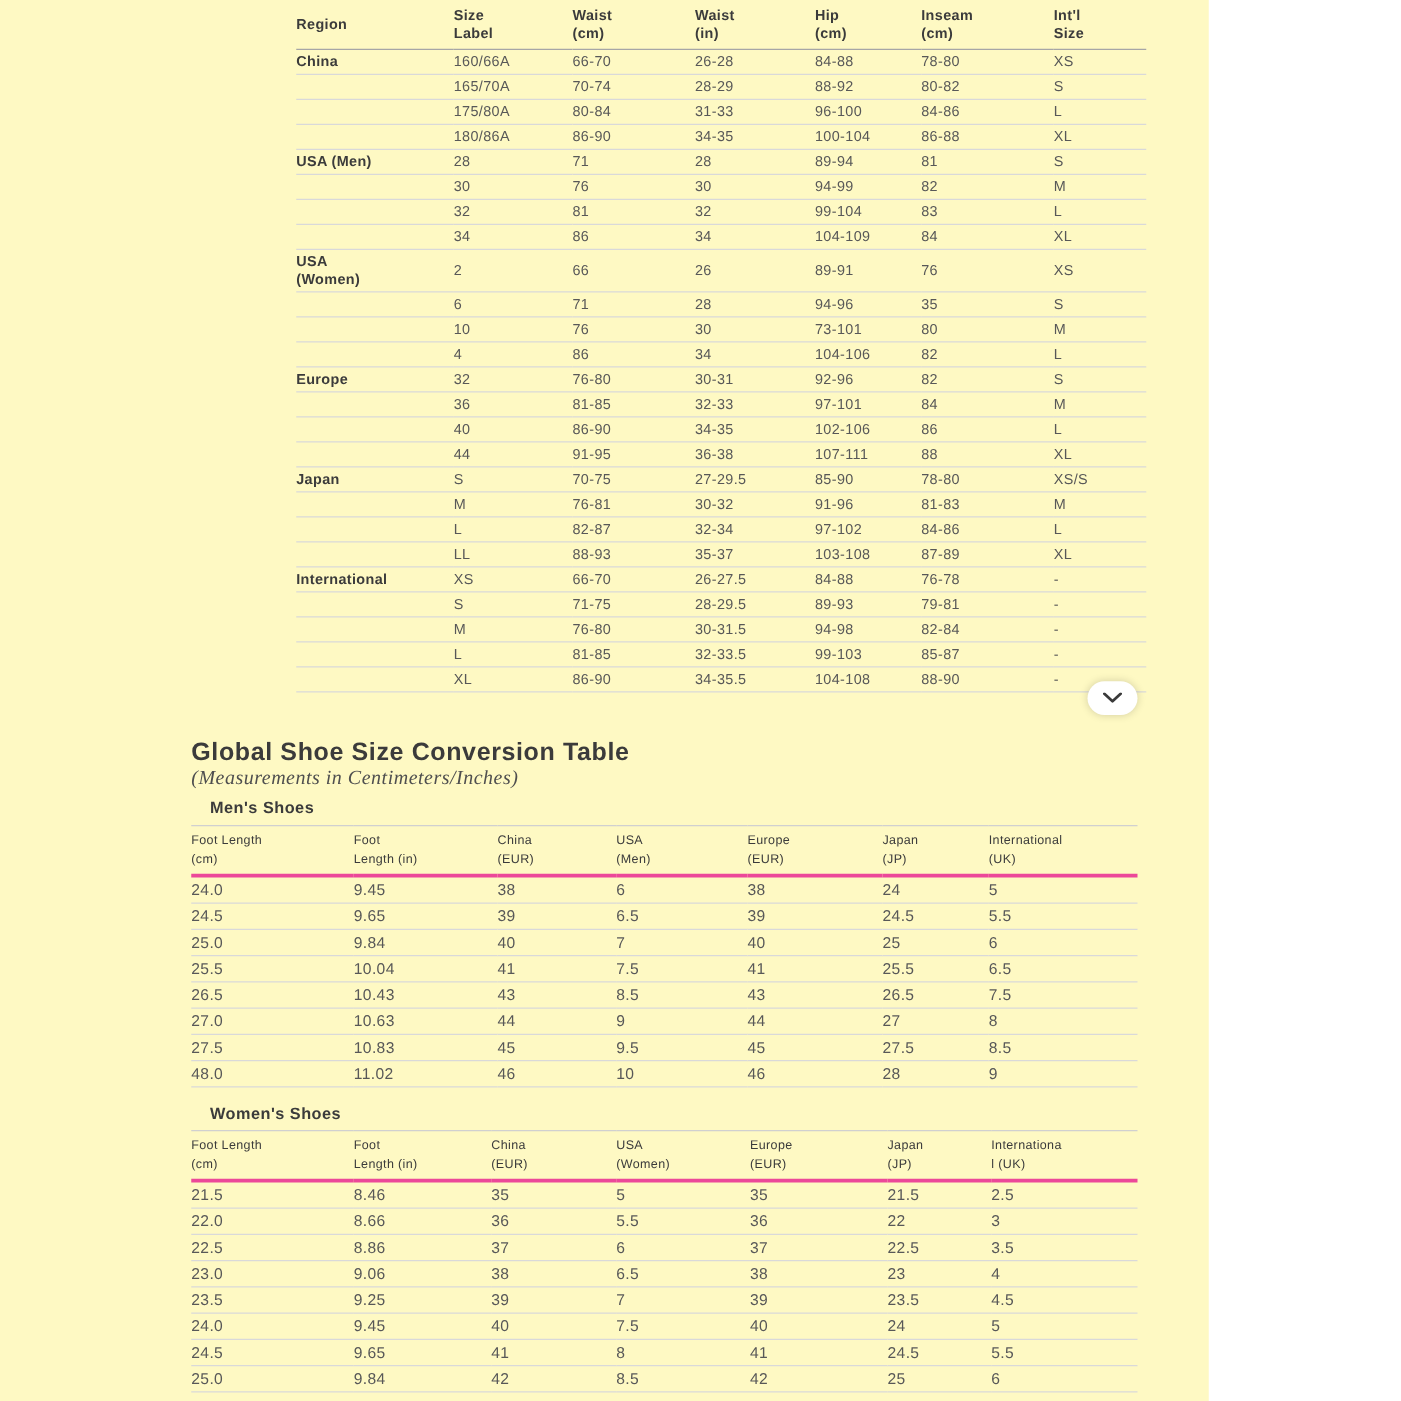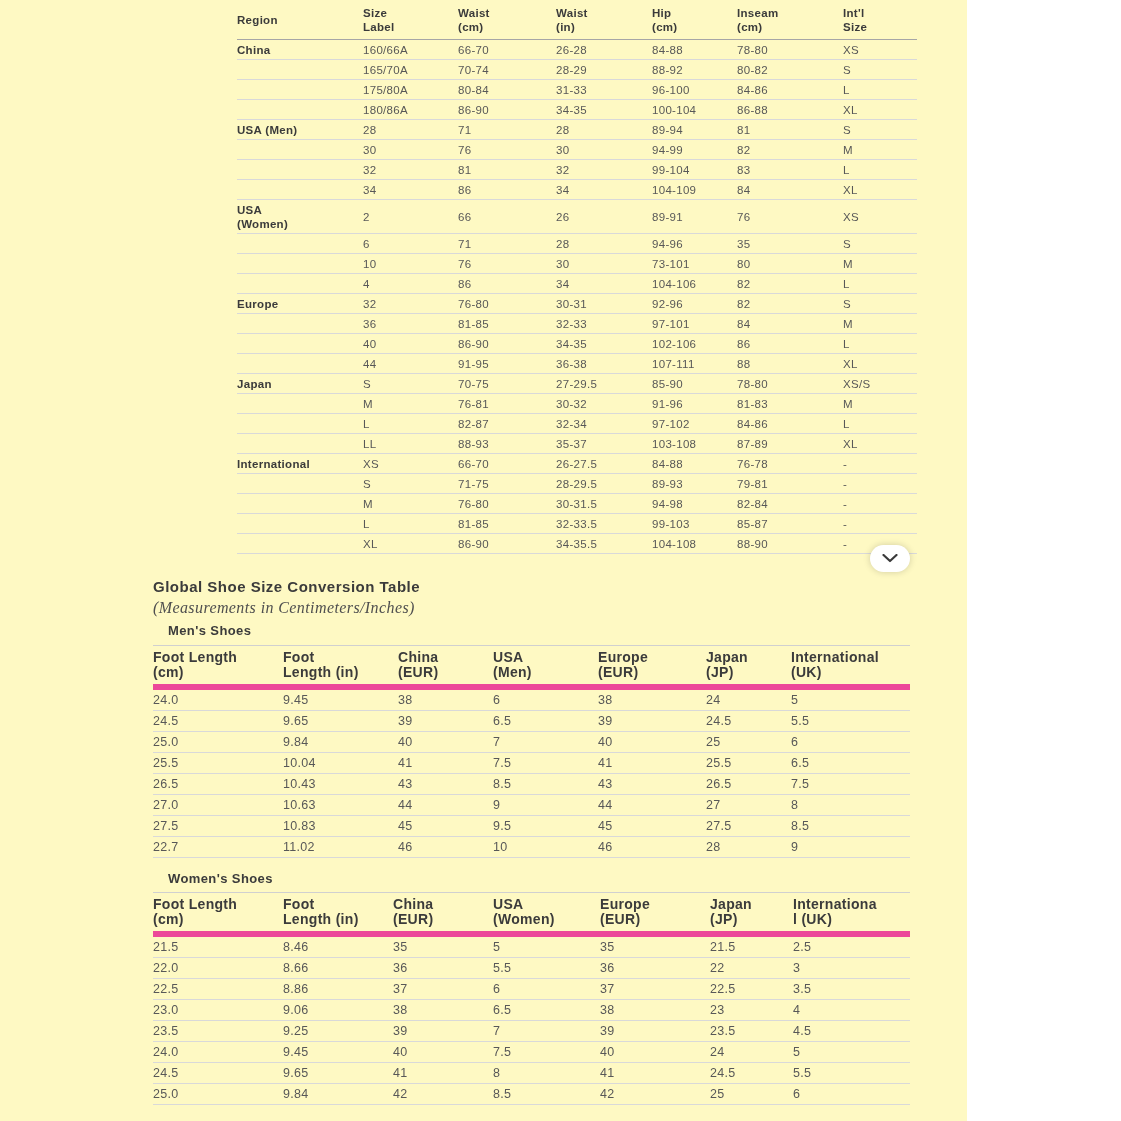--- a/index.html
+++ b/index.html
@@ -40,39 +40,39 @@
     width: 40px; height: 27px;
     background: #ffffff; border: none; border-radius: 14px;
     box-shadow: 0 0 7px rgba(0,0,0,0.18);
     display: flex; align-items: center; justify-content: center;
     cursor: pointer;
   }
 
   
   .shoe-section { position: absolute; left: 153px; top: 578px; width: 757px; }
   .shoe-title {
-    font-size: 15px; line-height: 18px; font-weight: bold;
-    color: #3b3b3b; letter-spacing: 0.5px; margin-bottom: 4px;
+    font-size: 20px; line-height: 18px; font-weight: bold;
+    color: #3b3b3b; letter-spacing: 0.5px; margin-bottom: 4px; margin-top: 15px;
   }
   .shoe-subtitle {
     font-family: "Liberation Serif", "DejaVu Serif", serif;
     font-style: italic; font-size: 16px; line-height: 16px;
     color: #4f4f4f; letter-spacing: 0.4px; margin-bottom: 7px;
   }
   .shoe-heading {
     font-size: 13px; line-height: 15px; font-weight: bold;
     color: #3b3b3b; letter-spacing: 0.4px; margin-bottom: 7px; padding-left: 15px;
   }
   .shoe-heading.womens { margin-top: 13px; margin-bottom: 6px; }
   .shoe-table { border-top: 1px solid #d0d0d0; }
   .shoe-table th {
-    font-size: 14px; line-height: 15px; font-weight: bold;
+    font-size: 10px; line-height: 15px; font-weight: normal;
     color: #3b3b3b; letter-spacing: 0.3px;
     padding: 4px 8px 4px 0;
-    border-bottom: 6px solid #ec4899;
+    border-bottom: 3px solid #ec4899;
     white-space: pre-line;
   }
   .shoe-table td {
     font-size: 12.5px; line-height: 15px;
     color: #585858; letter-spacing: 0.3px;
     padding: 3px 8px 2px 0;
     border-bottom: 1px solid #d9d9d9;
   }
 </style>
 </head>
@@ -438,21 +438,21 @@
           <tr>
             <td>27.5</td>
             <td>10.83</td>
             <td>45</td>
             <td>9.5</td>
             <td>45</td>
             <td>27.5</td>
             <td>8.5</td>
           </tr>
           <tr>
-            <td>22.7</td>
+            <td>48.0</td>
             <td>11.02</td>
             <td>46</td>
             <td>10</td>
             <td>46</td>
             <td>28</td>
             <td>9</td>
           </tr>
         </tbody>
       </table>
 

